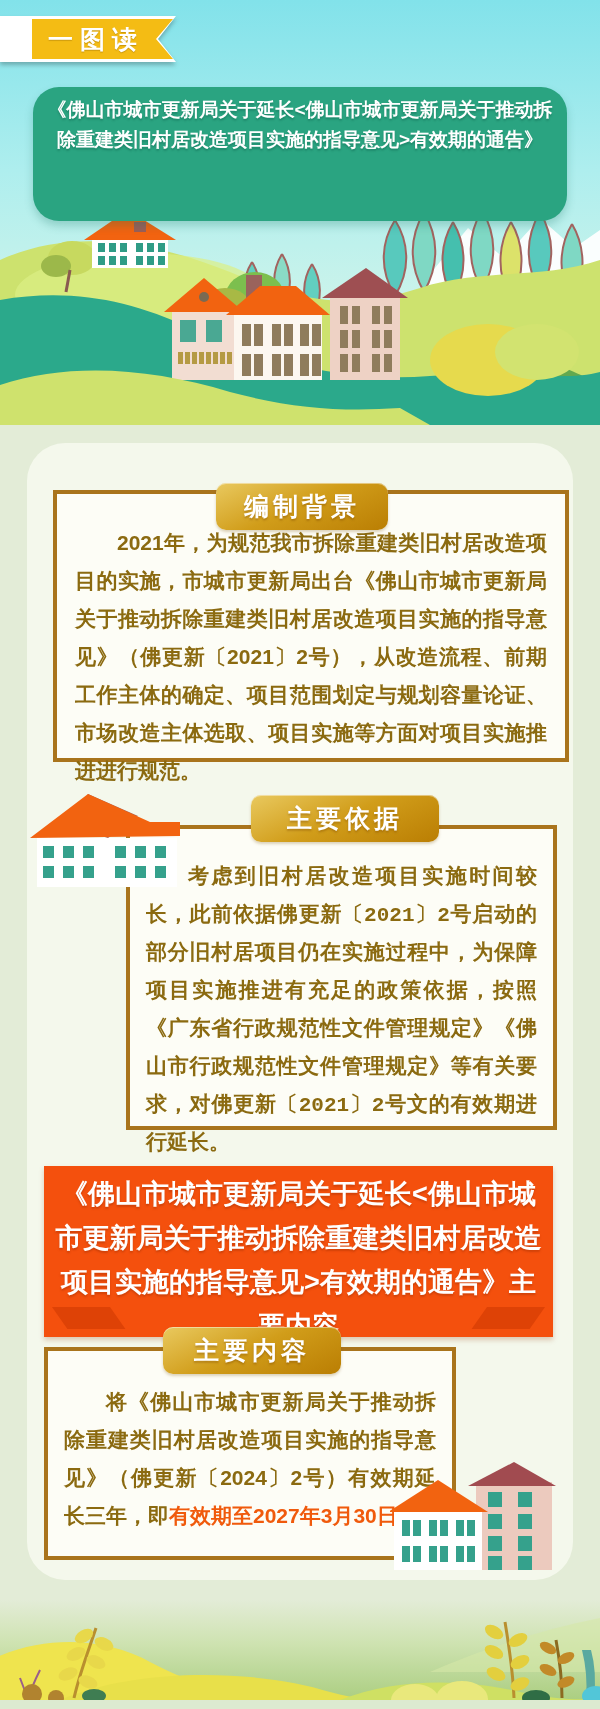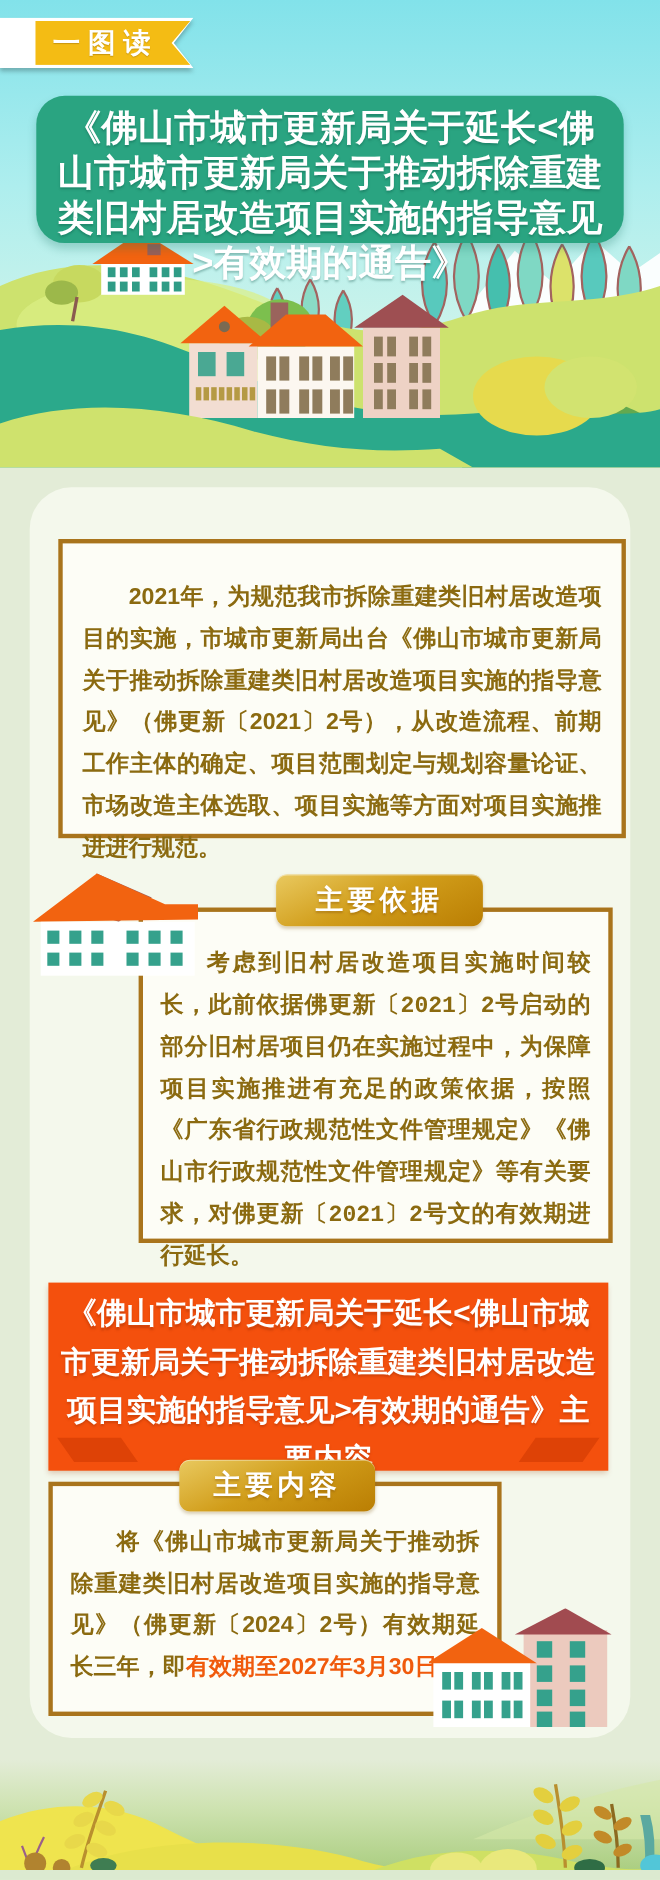--- a/index.html
+++ b/index.html
@@ -23,21 +23,21 @@
     position:absolute;left:0;top:3px;right:3px;bottom:3px;background:#f4bc14;
     clip-path:polygon(0 0,100% 0,calc(100% - 17px) 50%,100% 100%,0 100%);
     color:#fff;font-weight:bold;font-size:25px;line-height:40px;
     letter-spacing:7px;padding-left:16px;box-sizing:border-box;
     text-shadow:0 1px 1px rgba(120,80,0,.35);
     margin-left:32px;
   }
   .title-box{
     position:absolute;left:33px;top:87px;width:534px;height:134px;
     background:#2aa481;border-radius:26px;box-sizing:border-box;
-    color:#fff;font-weight:bold;font-size:33px;line-height:41px;text-align:center;
+    color:#fff;font-weight:bold;font-size:19px;line-height:30px;text-align:center;
     padding:8px 12px 0;text-shadow:0 2px 2px rgba(0,70,55,.3);
     box-shadow:0 5px 8px rgba(20,110,90,.25);
   }
   .card{
     position:absolute;left:27px;top:443px;width:546px;height:1137px;
     background:#f4f8ec;border-radius:38px;
   }
   .sec-badge{
     position:absolute;height:47px;border-radius:10px;z-index:5;
     background:linear-gradient(155deg,#e9c95f 0%,#d19d1a 48%,#ba7e03 100%);
@@ -193,20 +193,21 @@
   <div class="ribbon-wrap">
     <div class="ribbon-outer">
       <div class="ribbon-inner">一图读懂</div>
     </div>
   </div>
 
   <div class="title-box">《佛山市城市更新局关于延长&lt;佛山市城市更新局关于推动拆除重建类旧村居改造项目实施的指导意见&gt;有效期的通告》</div>
 
   <div class="card"></div>
 
+  <div class="sec-badge badge-1">编制背景</div>
   <div class="sec-box box-1">
     <p class="sec-body">2021年，为规范我市拆除重建类旧村居改造项目的实施，市城市更新局出台《佛山市城市更新局关于推动拆除重建类旧村居改造项目实施的指导意见》（佛更新〔2021〕2号），从改造流程、前期工作主体的确定、项目范围划定与规划容量论证、市场改造主体选取、项目实施等方面对项目实施推进进行规范。</p>
   </div>
 
   <svg class="house-svg" style="left:30px;top:792px;" width="150" height="115" viewBox="0 0 150 115">
     <polygon points="58,2 108,24 78,46 40,34" fill="#a5625b"></polygon>
     <path d="M0,46 L58,2 L120,30 L150,30 L150,44 L0,46 Z" fill="#f26310"></path>
     <rect x="7" y="46" width="140" height="49" fill="#ffffff"></rect>
     <g fill="#35a18c">
       <rect x="13" y="54" width="11" height="12"></rect>

